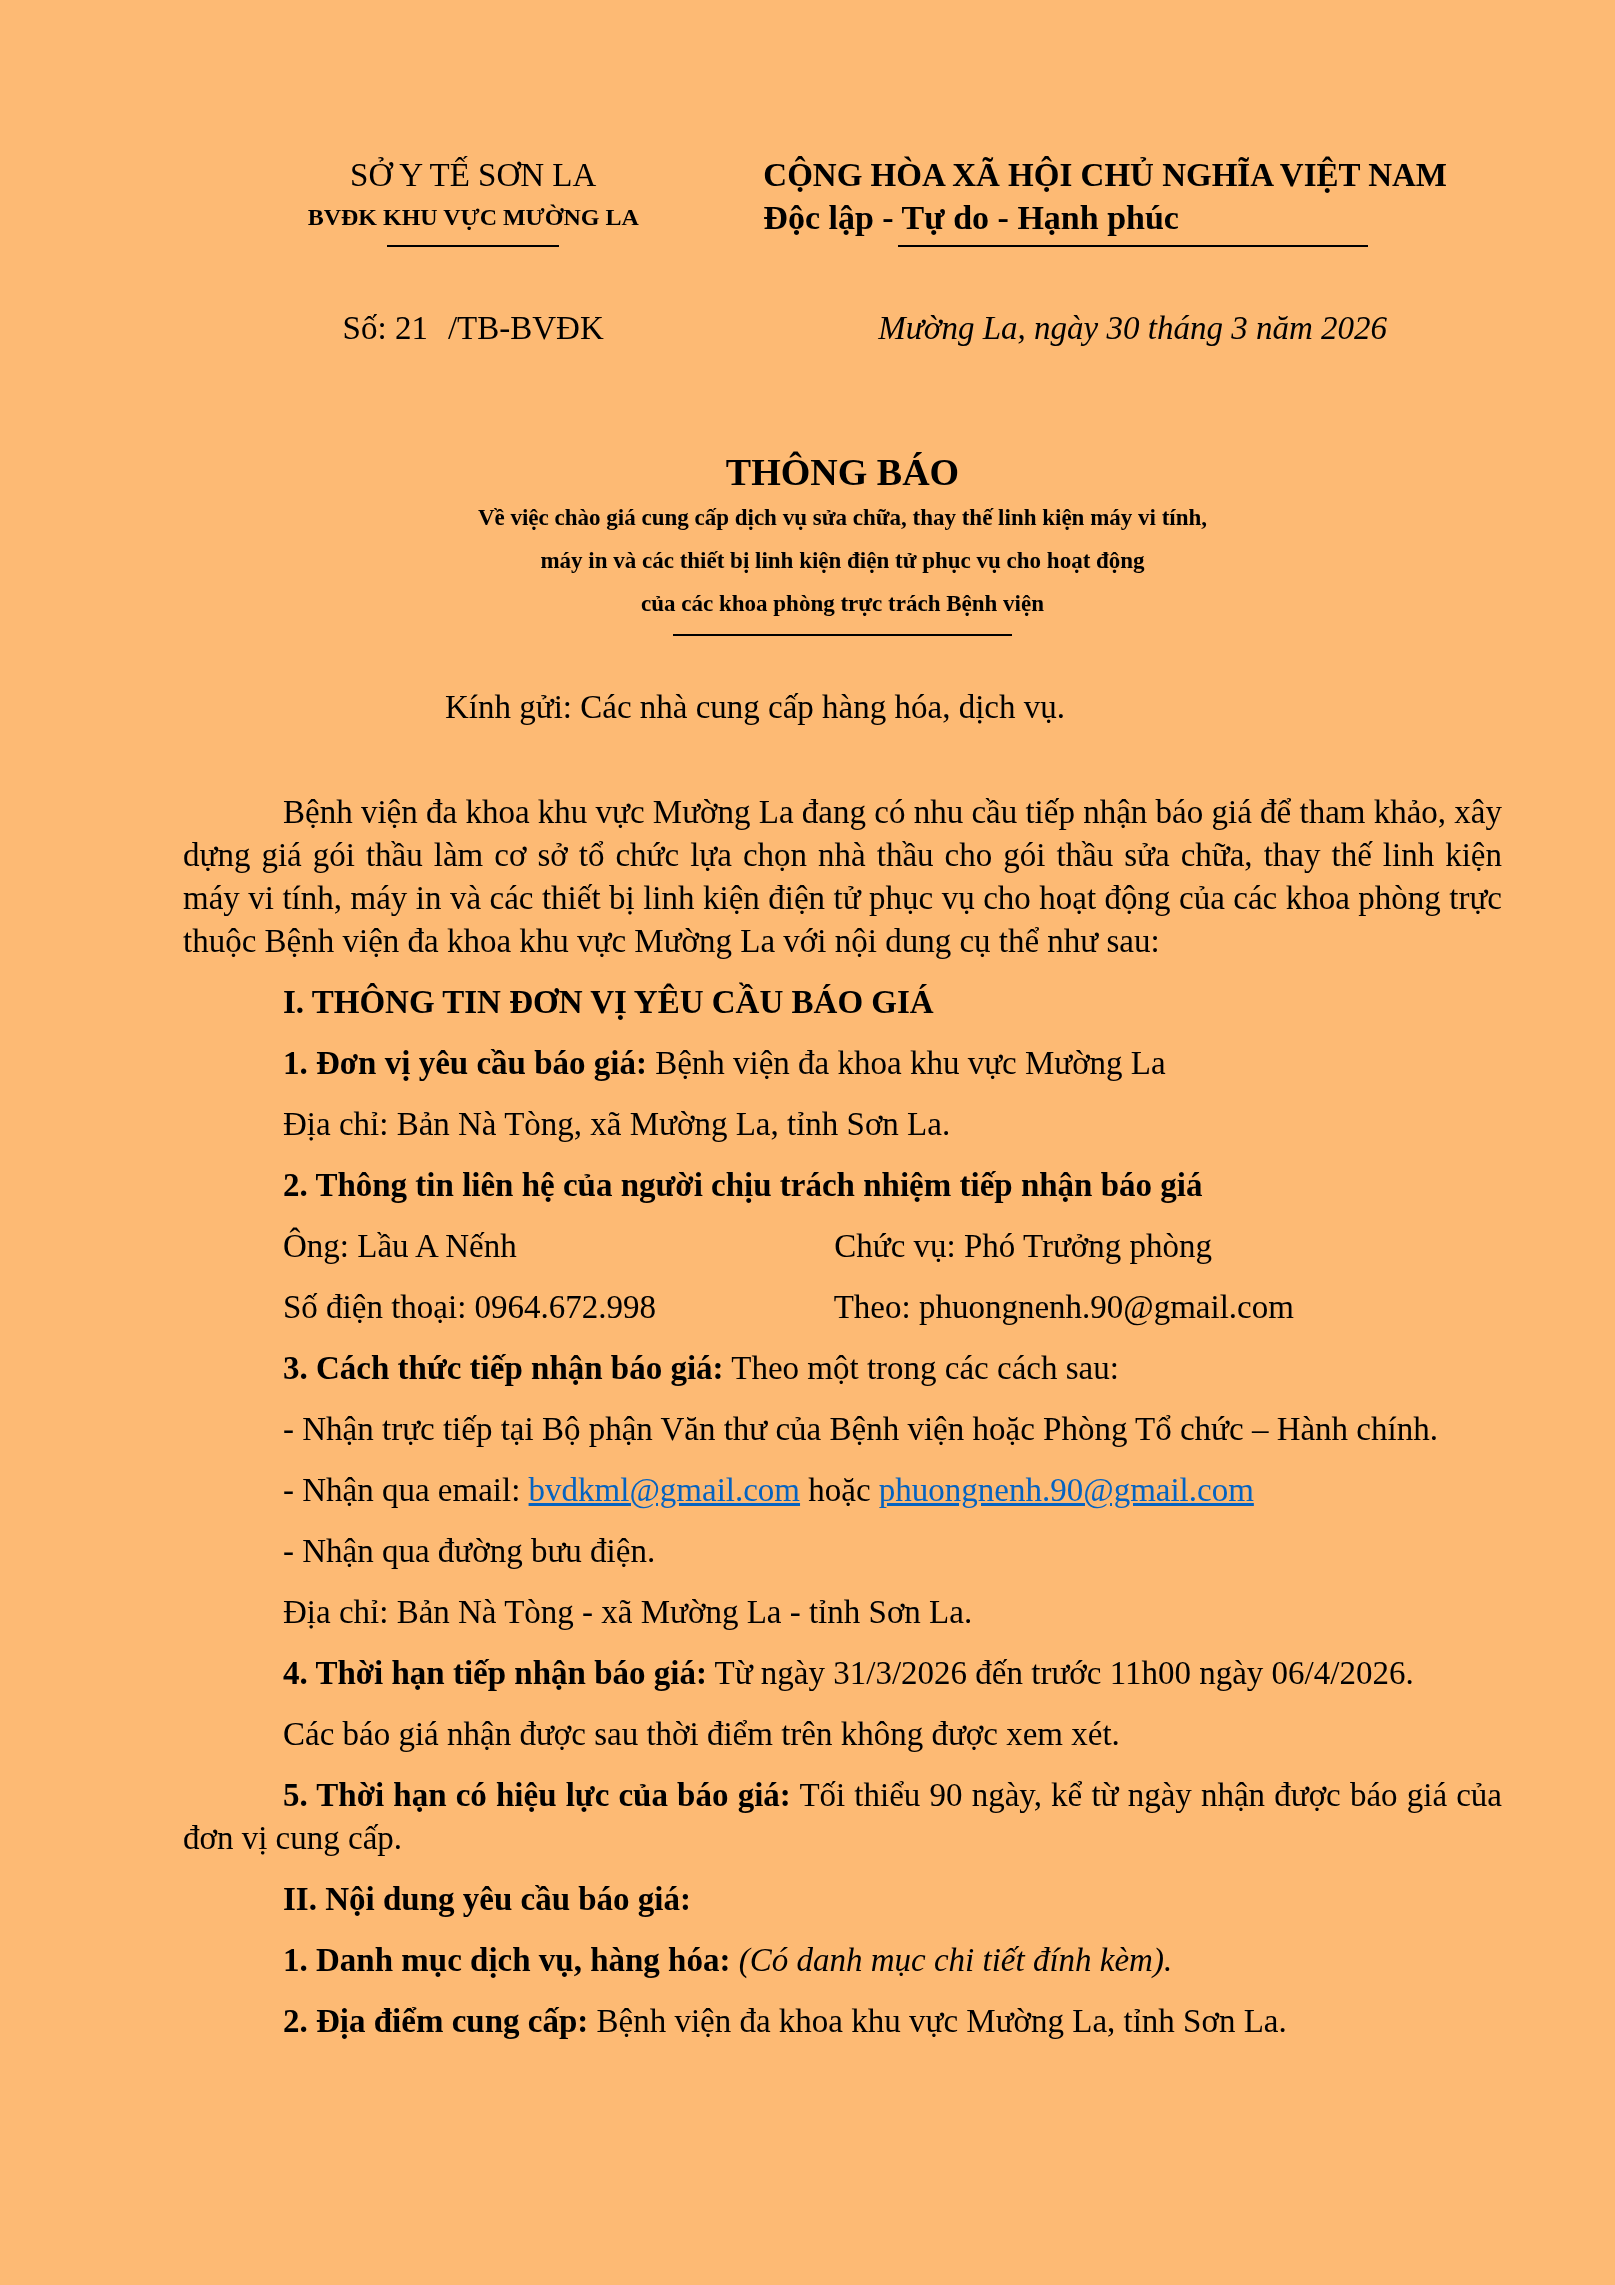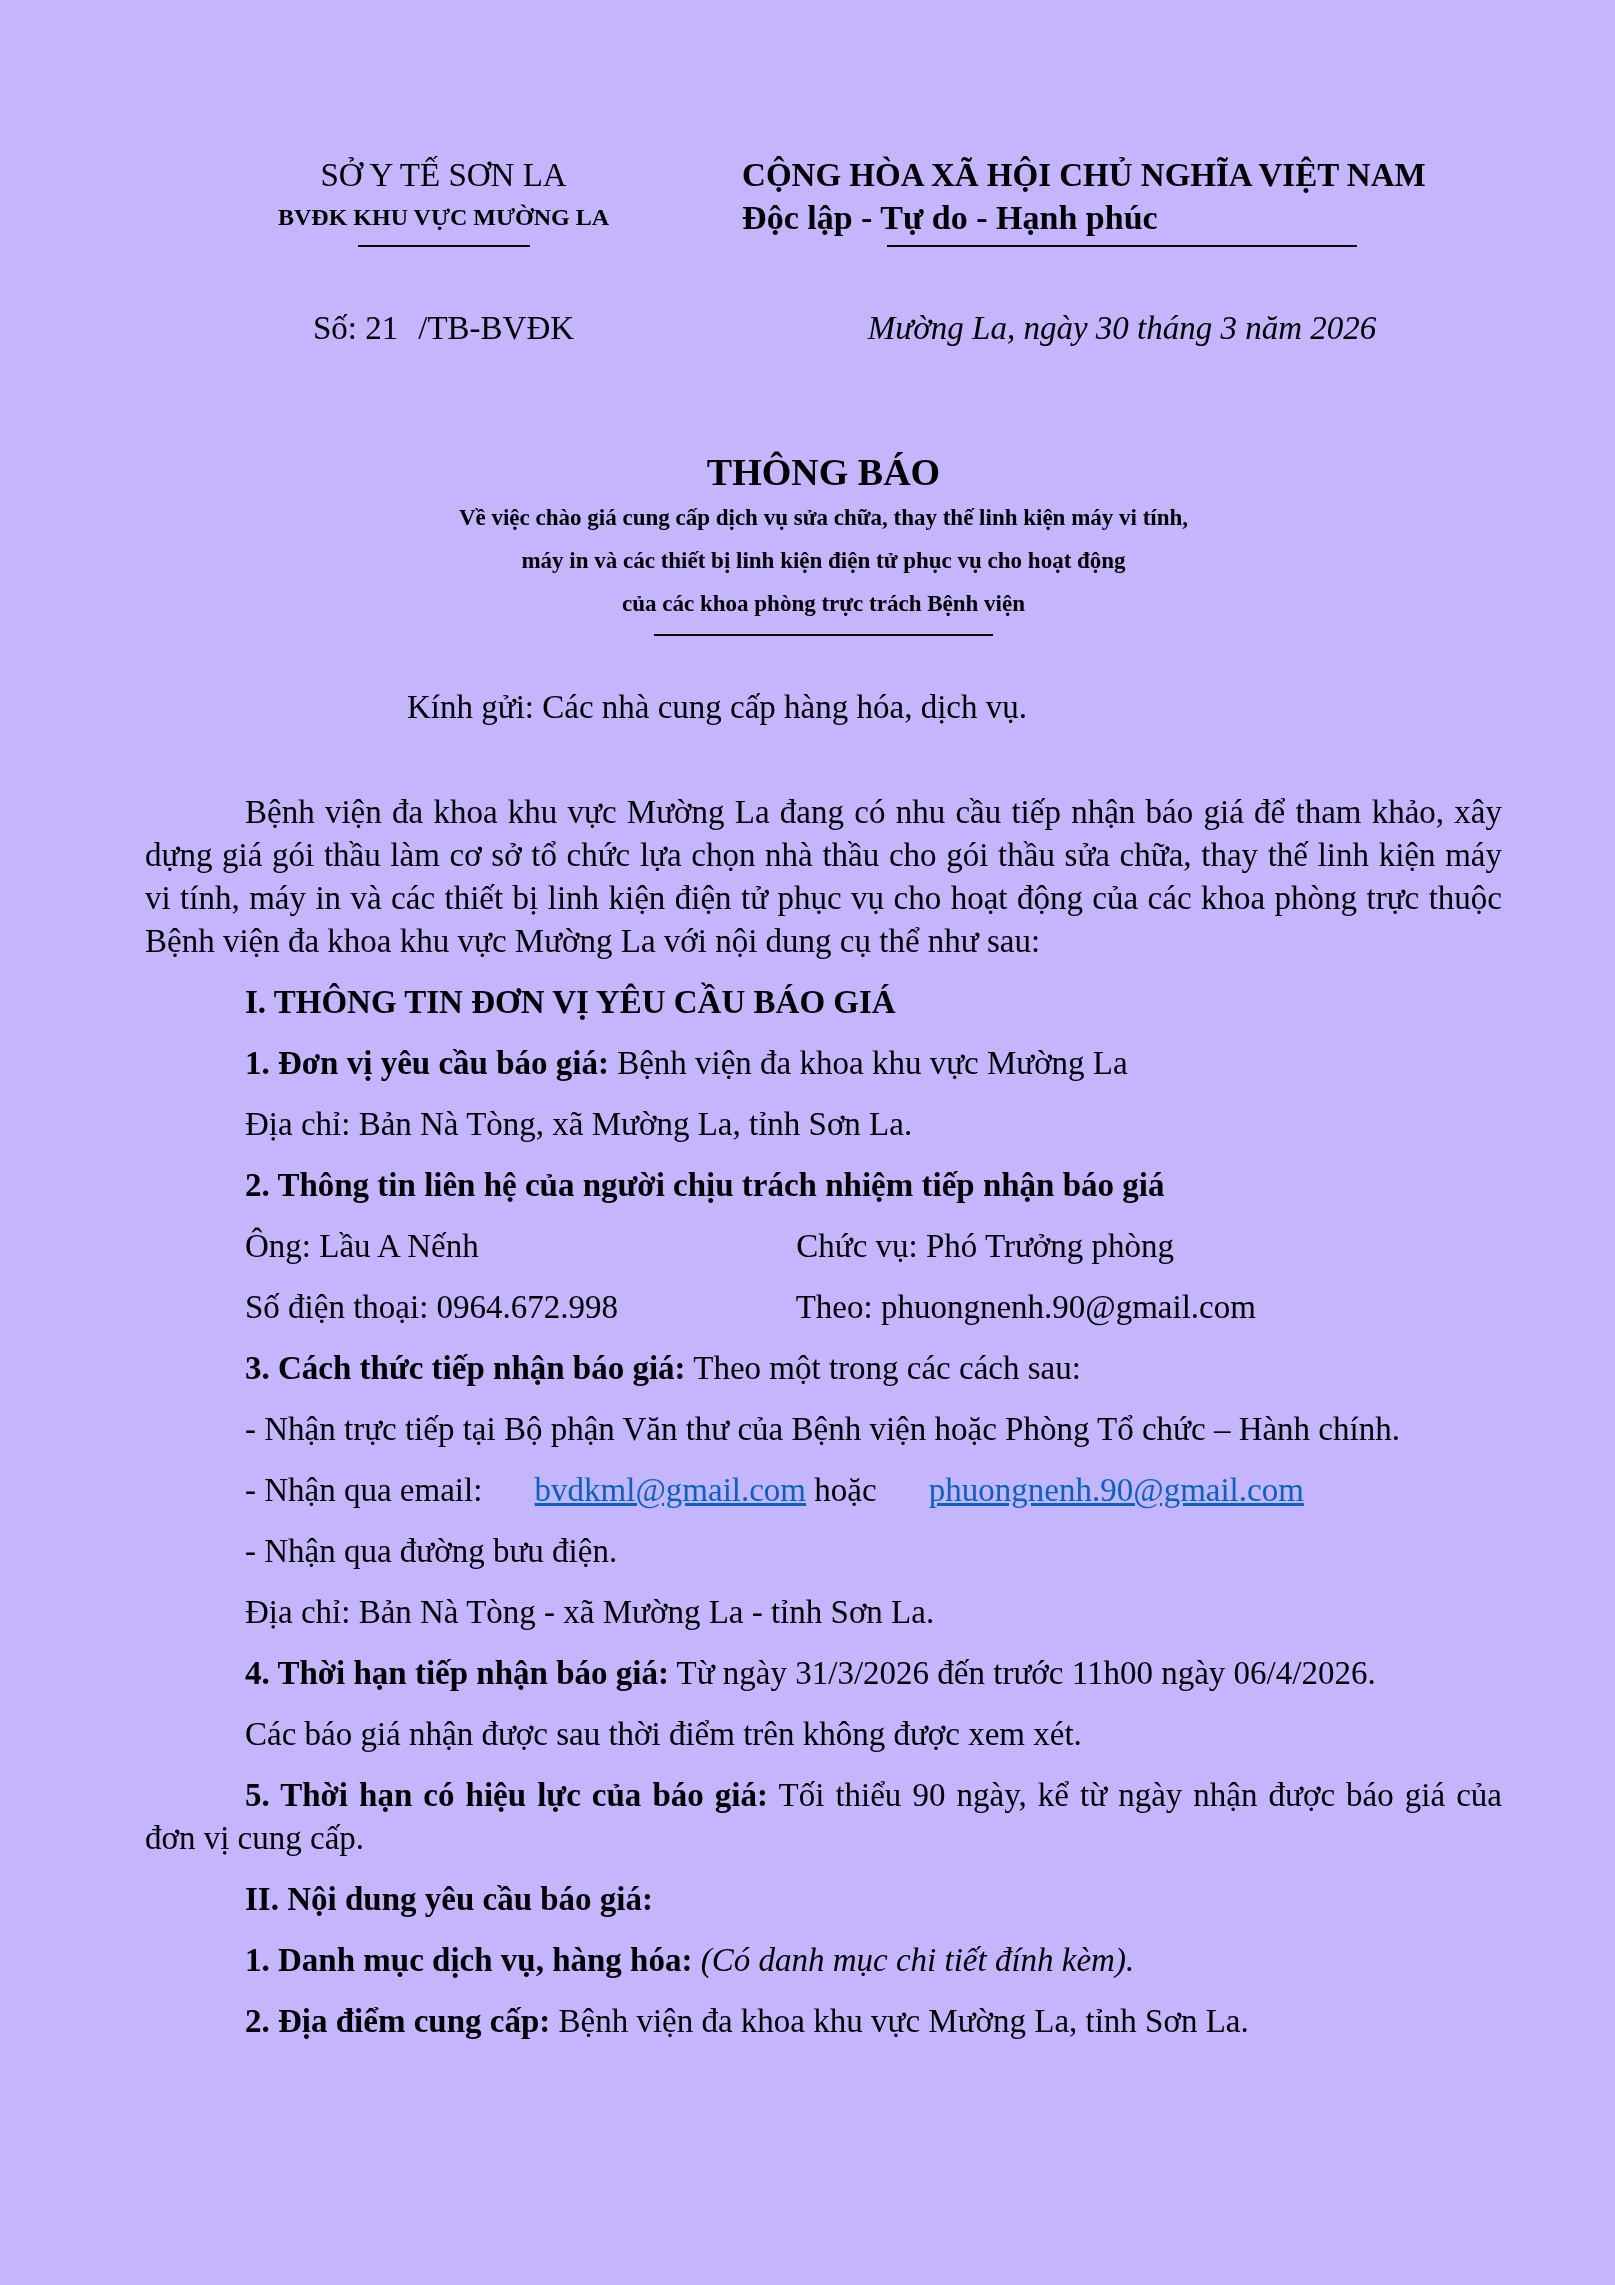--- a/index.html
+++ b/index.html
@@ -2,26 +2,27 @@
 <html style="font-size:14.5px"><head>
 <meta charset="utf-8">
 <style>
   * { margin: 0; padding: 0; box-sizing: border-box; }
   html, body { background: #ffffff; }
   .page {
     position: relative;
     width: 1616px;
     height: 2285px;
     margin: 0 auto;
-    background: #c4b5fd;
+    background: #fdba74;
     color: #000000;
     font-family: "Liberation Serif", "DejaVu Serif", serif;
     font-size: 33px;
     line-height: 43px;
     overflow: hidden;
+    padding-left: 38px;
   }
   .content { padding: 154px 114px 0 145px; }
 
   
   .header-row { display: flex; align-items: flex-start; }
   .header-left  { width: 44%; text-align: center; }
   .header-right { width: 56%; text-align: left; }
   .dept-line  { font-size: 33px; line-height: 42px; }
   .org-line   { font-size: 24px; line-height: 43px; font-weight: bold; }
   .motto1     { font-size: 33px; line-height: 42px; font-weight: bold; }
@@ -44,21 +45,21 @@
   
   .salutation { margin-top: 50px; padding-left: 262px; margin-bottom: 62px; }
   .para { margin-bottom: 18px; text-indent: 100px; }
   .justify { text-align: justify; }
   .italic { font-style: italic; }
   .heading { font-weight: bold; }
 
   .contact-row { padding-left: 100px; margin-bottom: 18px; }
   .contact-col1 { display: inline-block; width: 543px; }
 
-  a.email-link { color: #0563C1; text-decoration: underline; cursor: pointer; margin-left: 44px; }
+  a.email-link { color: #0563C1; text-decoration: underline; cursor: pointer; }
 </style>
 </head>
 <body>
 
 <div class="page">
   <div class="content">
 
     <div class="header-row">
       <div class="header-left">
         <div class="dept-line">SỞ Y TẾ SƠN LA</div>

